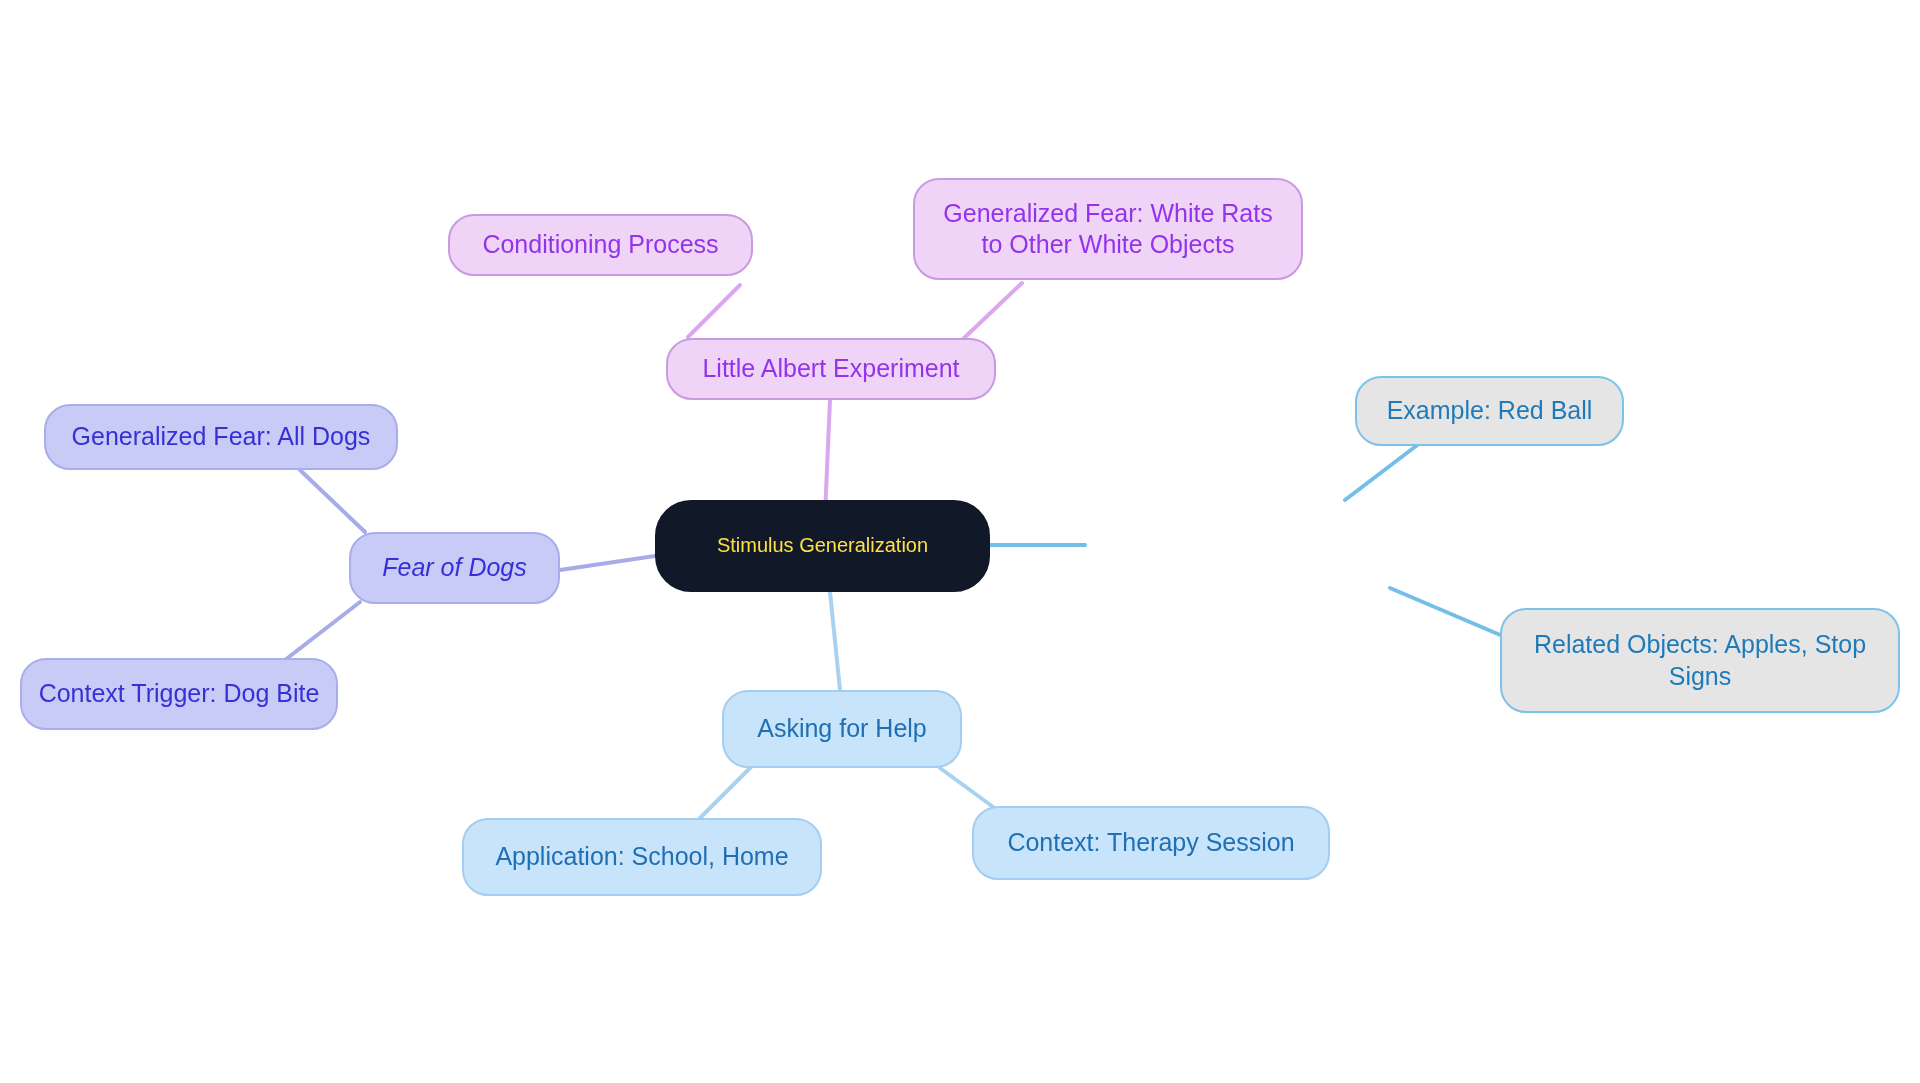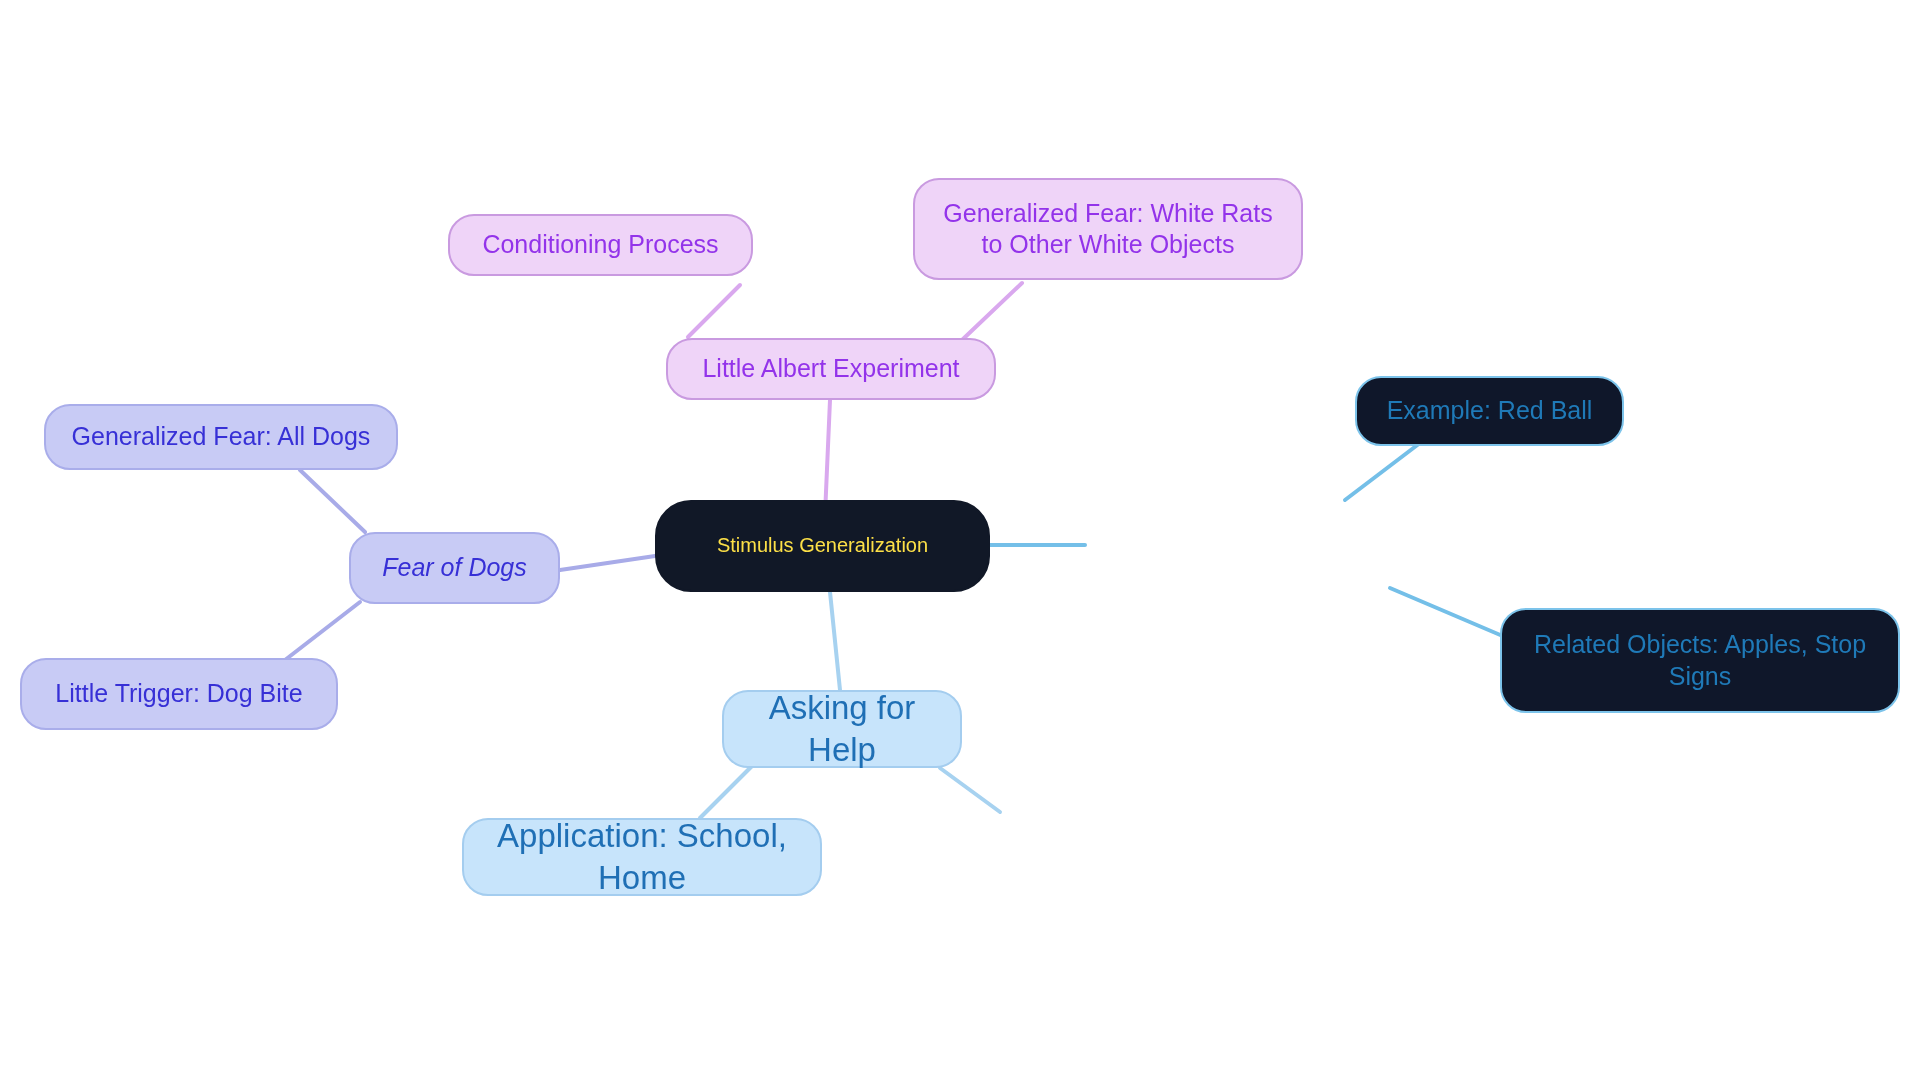--- a/index.html
+++ b/index.html
@@ -50,30 +50,30 @@
     color: #9333ea;
     font-size: 25px;
   }
   .node-indigo {
     background: #c8cbf5;
     border-color: #a9adea;
     color: #3730d6;
     font-size: 25px;
   }
   .node-blue-mid {
-    background: #0f172a;
+    background: #e5e5e5;
     border-color: #7cc3ea;
     color: #1f7ab8;
     font-size: 25px;
   }
   .node-blue-light {
     background: #c7e4fb;
     border-color: #a4cdef;
     color: #1f6fb5;
-    font-size: 33px;
+    font-size: 25px;
   }
 </style>
 </head>
 <body>
 
 <div id="canvas">
 
   <svg id="edge-layer" viewBox="0 0 1920 1083" xmlns="http://www.w3.org/2000/svg">
 
     <path d="M 825 515 L 830 400" stroke="#d9a8ee" stroke-width="4" fill="none" stroke-linecap="round"></path>
@@ -107,26 +107,27 @@
 
   <div class="node node-purple" style="left:448px; top:214px; width:305px; height:62px;">Conditioning Process</div>
 
   <div class="node node-purple" style="left:913px; top:178px; width:390px; height:102px;">Generalized Fear: White Rats
 to Other White Objects</div>
 
   <div class="node node-indigo" style="left:349px; top:532px; width:211px; height:72px;font-style:italic;">Fear of Dogs</div>
 
   <div class="node node-indigo" style="left:44px; top:404px; width:354px; height:66px;">Generalized Fear: All Dogs</div>
 
-  <div class="node node-indigo" style="left:20px; top:658px; width:318px; height:72px;">Little Trigger: Dog Bite</div>
+  <div class="node node-indigo" style="left:20px; top:658px; width:318px; height:72px;">Context Trigger: Dog Bite</div>
 
 
   <div class="node node-blue-mid" style="left:1355px; top:376px; width:269px; height:70px;">Example: Red Ball</div>
 
   <div class="node node-blue-mid" style="left:1500px; top:608px; width:400px; height:105px;">Related Objects: Apples, Stop
 Signs</div>
 
   <div class="node node-blue-light" style="left:722px; top:690px; width:240px; height:78px;">Asking for Help</div>
 
   <div class="node node-blue-light" style="left:450px; top:818px; width:360px; height:78px;margin-left:12px;">Application: School, Home</div>
 
+  <div class="node node-blue-light" style="left:972px; top:806px; width:358px; height:74px;">Context: Therapy Session</div>
 
 </div>
 
 </body></html>

